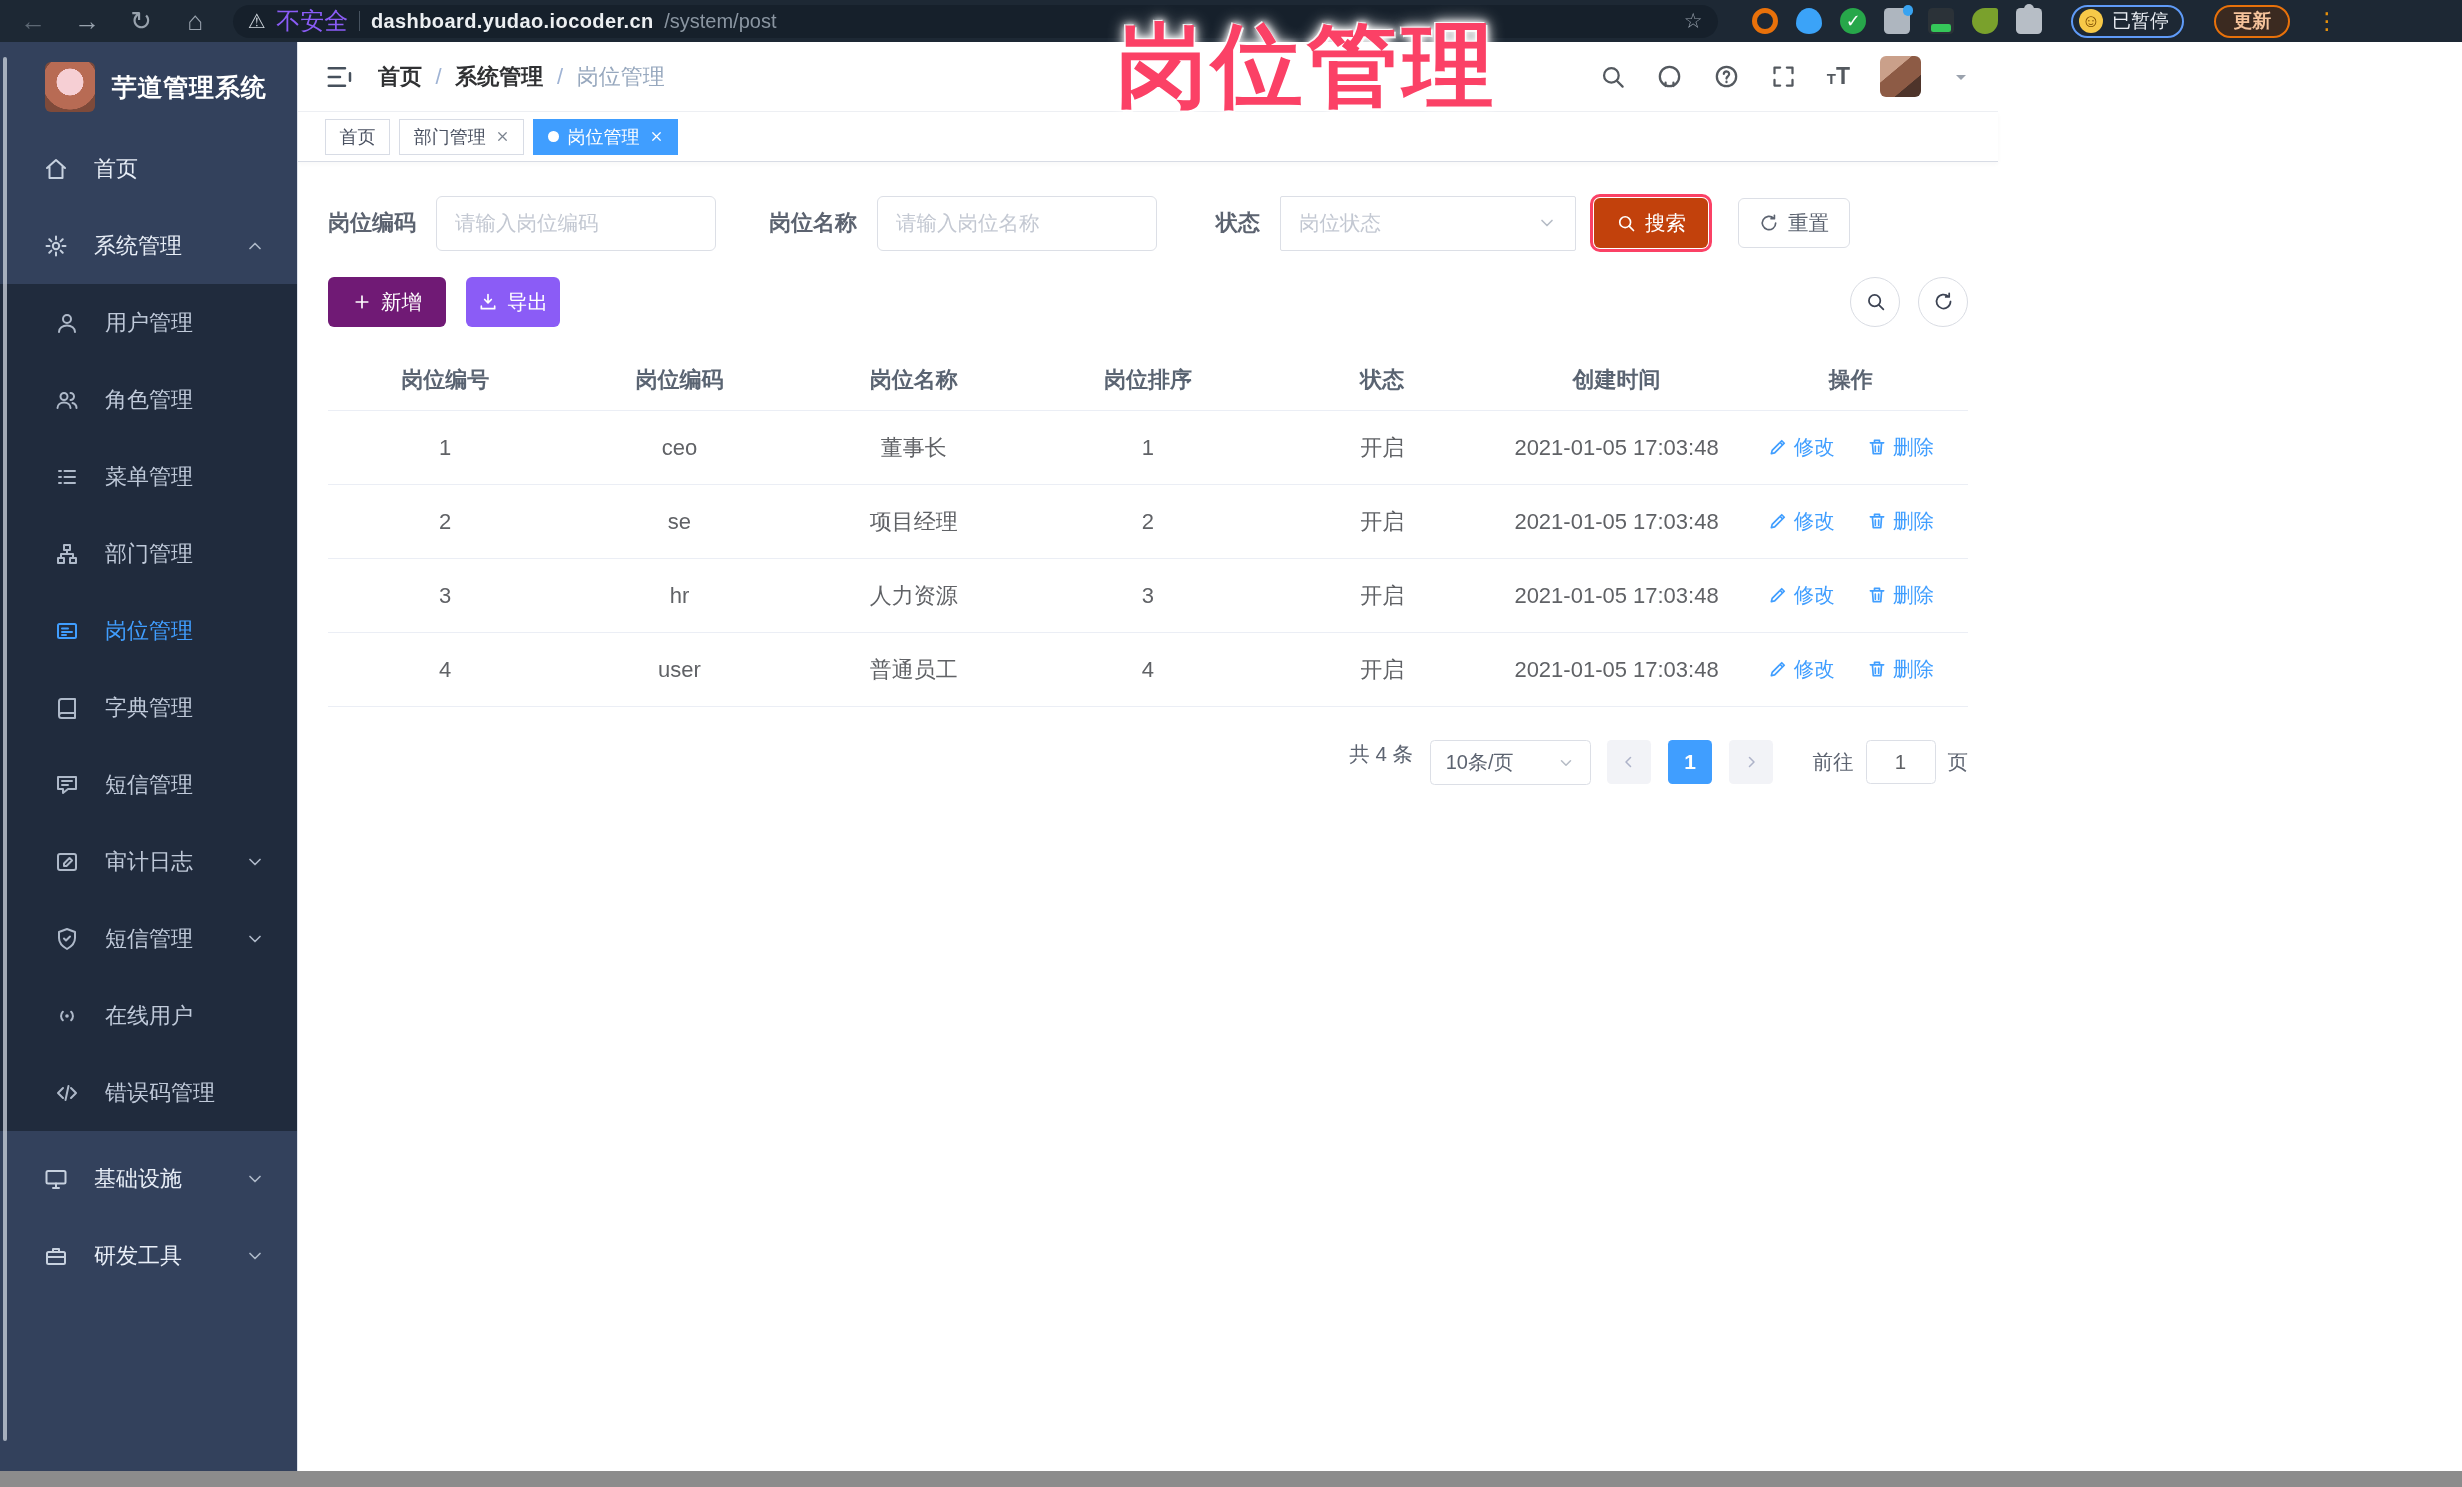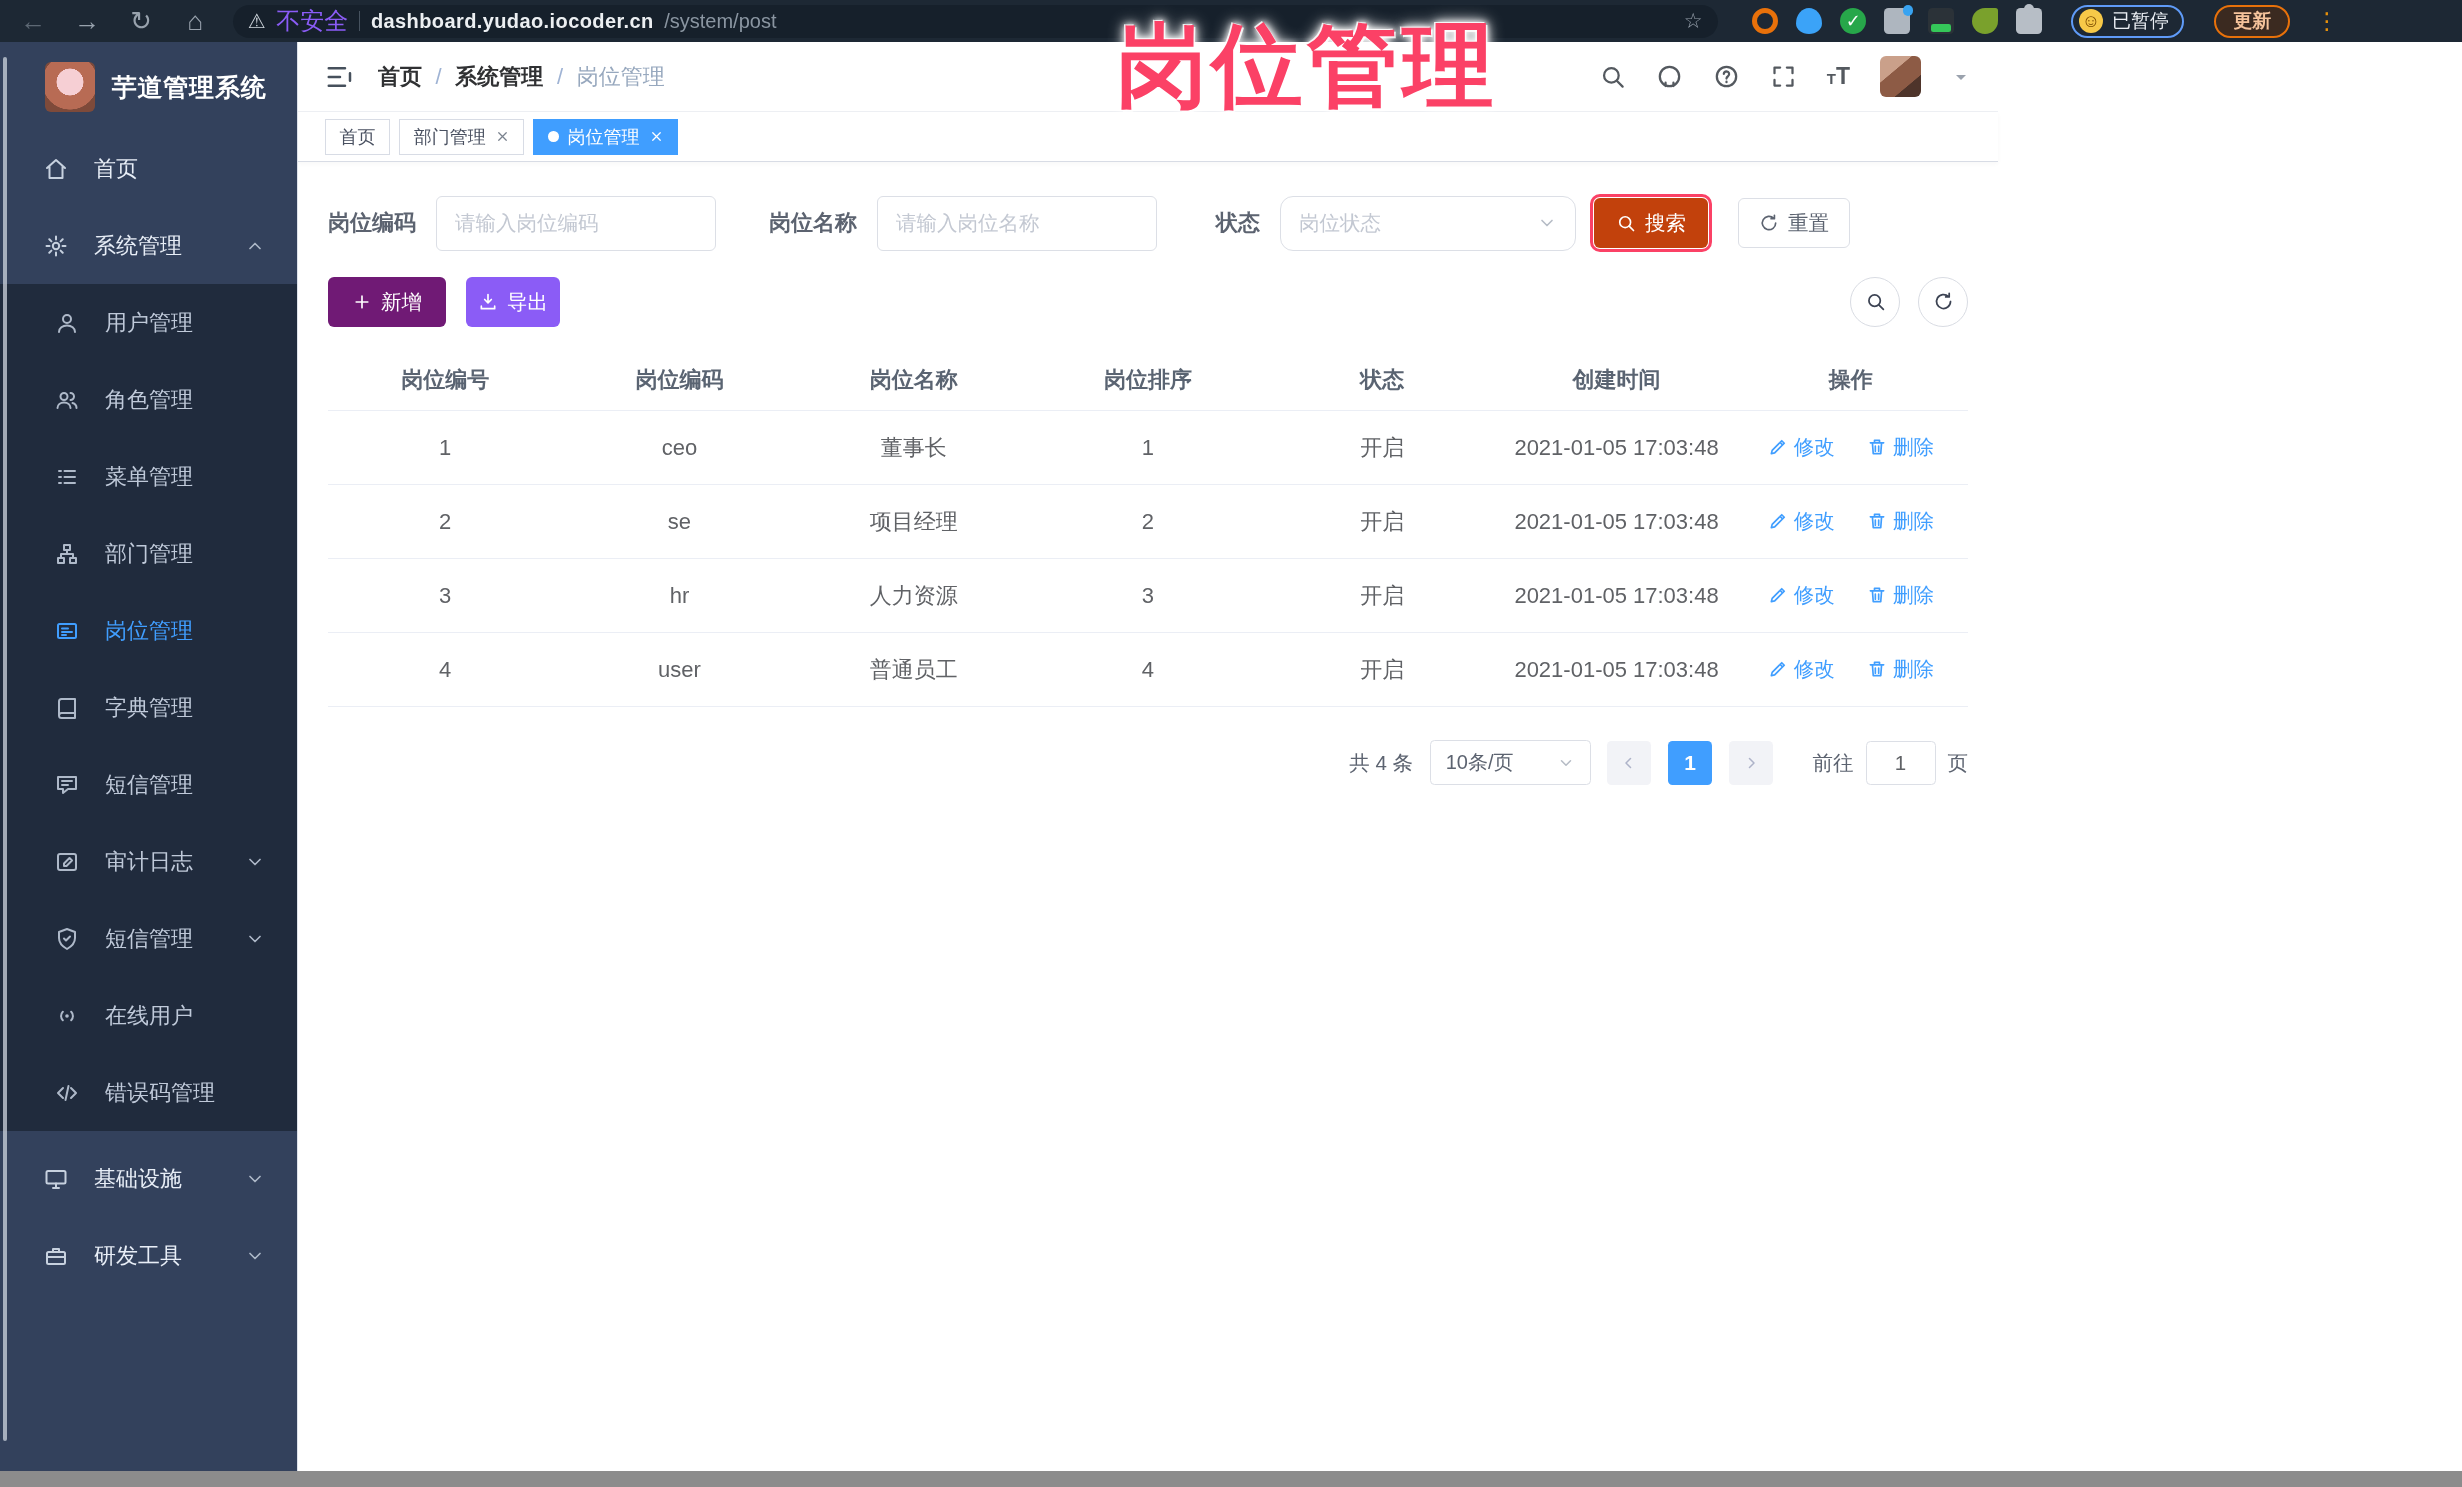--- a/index.html
+++ b/index.html
@@ -103,21 +103,21 @@
   .content { flex:1 1 auto; padding:23px 30px 0 30px; position:relative; }
 
   
   .filter-row { display:flex; align-items:center; margin-top:10.6px; }
   .f-label { font-size:22px; font-weight:700; color:#5c6370; margin-right:20px; }
   .f-input { width:280px; height:55px; border:0.8px solid #dcdfe6; border-radius:6px;
     font-size:20.5px; color:#606266; padding:0 18px; outline:none; background:#fff;
     font-family:inherit; }
   .f-input::placeholder { color:#c3c8d2; }
   .gap1 { width:53px; } .gap2 { width:59px; }
-  .f-select { width:296px; height:55px; border:0.8px solid #dcdfe6; border-radius:13px;
+  .f-select { width:296px; height:55px; border:0.8px solid #dcdfe6; border-radius:2px;
     display:flex; align-items:center; padding:0 18px; font-size:20.5px; color:#c3c8d2; background:#fff; cursor:pointer; }
   .f-select .chev { margin-left:auto; width:20px; height:20px; color:#b6bcc6; }
   .btn { display:inline-flex; align-items:center; justify-content:center; gap:9px;
     height:50px; border-radius:6px; font-size:20.5px; cursor:pointer; border:0.8px solid transparent; }
   .btn .bic { width:20px; height:20px; }
   .btn-search { background:#c2410c; color:#fff; padding:0 21px; margin-left:18px;
     outline:3.8px solid #fb4166; outline-offset:1.5px; }
   .btn-reset { background:#fff; color:#5c6370; border-color:#dcdfe6; padding:0 20px; margin-left:30px; }
 
   
@@ -133,21 +133,21 @@
   table.grid { width:100%; border-collapse:collapse; margin-top:23px; table-layout:fixed; }
   table.grid th { height:61px; font-size:22px; font-weight:700; color:#5a6472; text-align:center;
     border-bottom:0.8px solid #ebeef5; }
   table.grid td { height:74px; font-size:22px; color:#606266; text-align:center;
     border-bottom:0.8px solid #ebeef5; }
   .op-link { color:#409eff; font-size:20.5px; display:inline-flex; align-items:center; gap:6px; cursor:pointer; }
   .op-link + .op-link { margin-left:26px; }
   .op-link .bic { width:20px; height:20px; }
 
   
-  .pagination { display:flex; align-items:center; justify-content:flex-end; gap:16.7px; margin-top:33px; font-size:20.5px; color:#5c6370; }
+  .pagination { display:flex; align-items:flex-start; justify-content:flex-end; gap:16.7px; margin-top:33px; font-size:20.5px; color:#5c6370; }
   .psize { width:161px; height:45px; border:0.8px solid #dcdfe6; border-radius:4.5px; display:flex;
     align-items:center; padding:0 15px; color:#5c6370; font-size:20px; cursor:pointer; }
   .psize .chev { margin-left:auto; width:18px; height:18px; color:#b6bcc6; }
   .pbtn { width:44px; height:44px; border-radius:4.5px; background:#f2f3f7; color:#aeb3c9;
     display:flex; align-items:center; justify-content:center; cursor:pointer; }
   .pbtn .bic { width:18px; height:18px; }
   .pnum { width:44px; height:44px; border-radius:4.5px; background:#409eff; color:#fff; font-weight:700;
     display:flex; align-items:center; justify-content:center; font-size:21px; cursor:pointer; }
   .goto-group { display:flex; align-items:center; gap:12px; margin-left:23px; }
   .goto-input { width:70px; height:44px; border:0.8px solid #dcdfe6; border-radius:4.5px; text-align:center;

